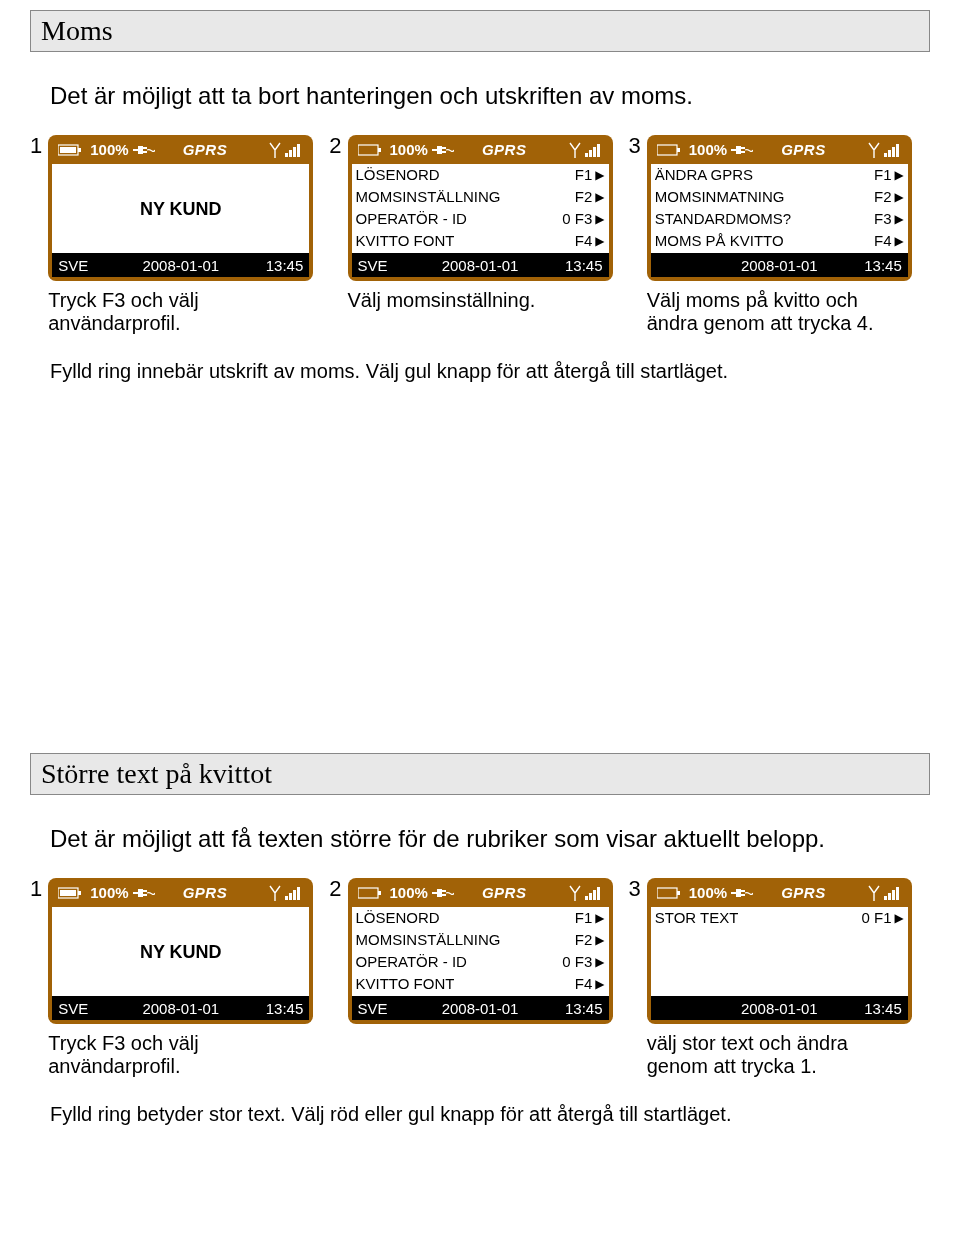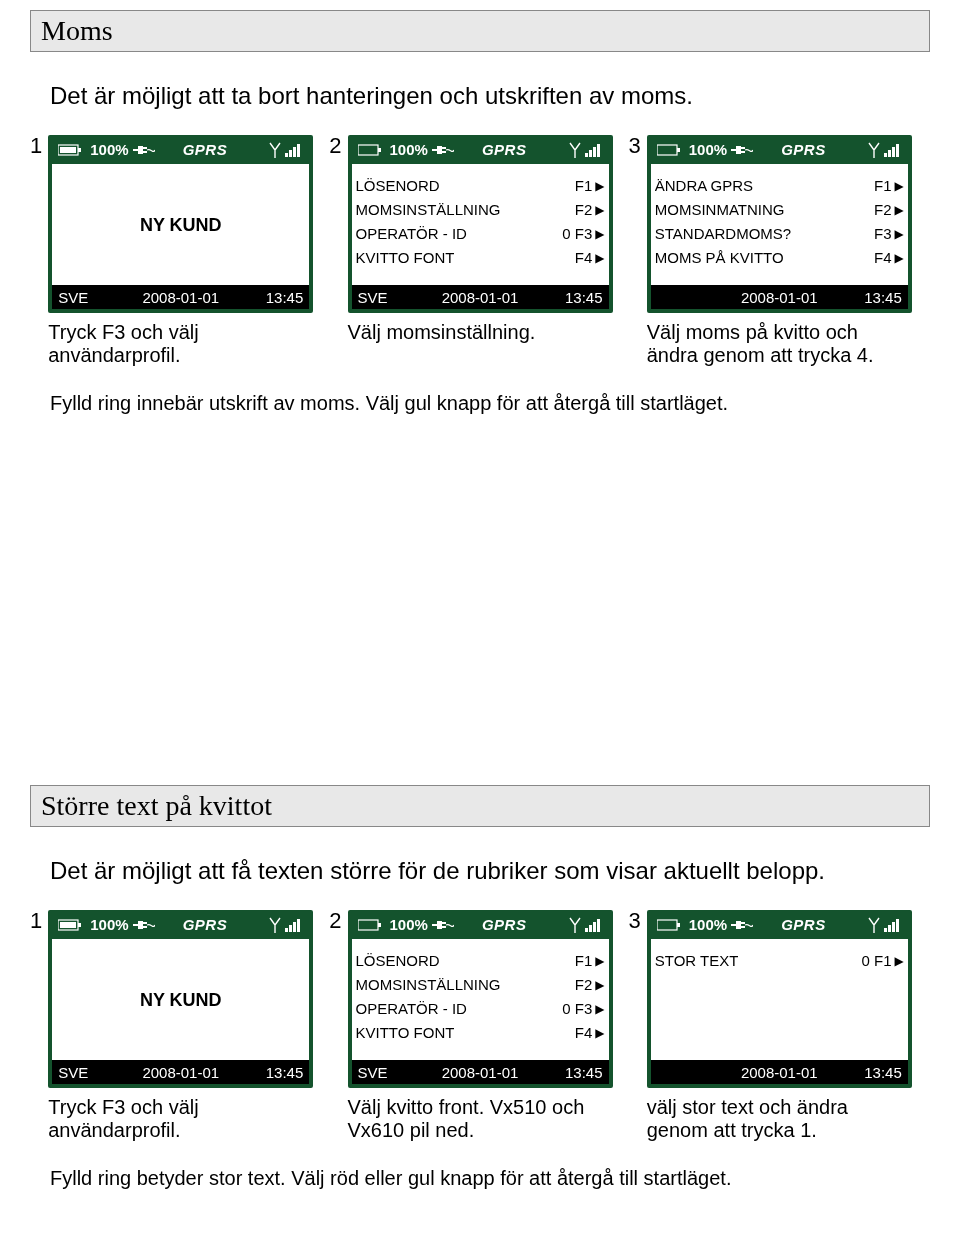--- a/index.html
+++ b/index.html
@@ -28,24 +28,24 @@
     display: flex;
     gap: 16px;
     margin: 0 0 0 0;
     align-items: flex-start;
   }
   .screen-col { display: flex; align-items: flex-start; }
   .step-num { font-size: 22px; margin-right: 6px; line-height: 1; }
   .screen-wrap { width: 265px; }
   .screen {
     width: 265px;
-    height: 178px;
-    background: #14532d;
+    height: 146px;
+    background: #a16207;
     color: #fff;
-    border-radius: 2px;
+    border-radius: 8px;
     display: flex;
     flex-direction: column;
     font-family: Arial, sans-serif;
   }
   .status-bar {
     height: 30px;
     display: flex;
     align-items: center;
     padding: 0 6px;
     font-size: 15px;
@@ -68,22 +68,22 @@
   }
   .screen-body.centered {
     justify-content: center;
     align-items: center;
     font-size: 18px;
     font-weight: bold;
   }
   .menu-row {
     display: flex;
     justify-content: space-between;
-    align-items: flex-start;
-    padding: 12px 4px;
+    align-items: flex-end;
+    padding: 4px 4px;
     height: 22px;
     font-family: Arial, sans-serif;
   }
   .menu-row .right { display: flex; align-items: center; gap: 2px; white-space: nowrap; }
   .menu-row .left { white-space: nowrap; overflow: hidden; }
   .footer-bar {
     height: 24px;
     background: #000;
     color: #fff;
     display: flex;
@@ -445,21 +445,20 @@
                 <span class="tri">▶</span>
               </span>
             </div>
         </div>
         <div class="footer-bar">
           <span class="left">SVE</span>
           <span class="center">2008-01-01</span>
           <span class="right">13:45</span>
         </div>
       </div>
-      <p class="caption">Välj kvitto front. Vx510 och Vx610 pil ned.</p>
     </div>
   </div>
 
   <div class="screen-col">
     <div class="step-num">3</div>
     <div class="screen-wrap">
       <div class="screen">
         <div class="status-bar">
           <span class="status-icons">
             <svg width="24" height="12" viewBox="0 0 24 12">

